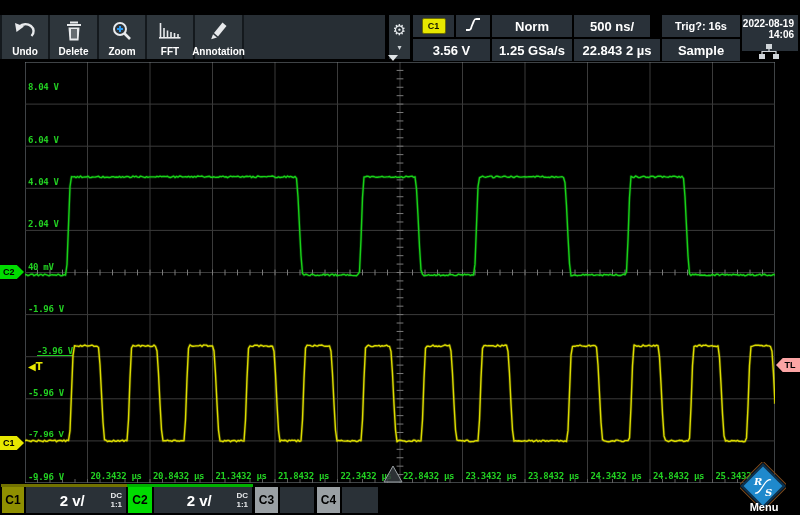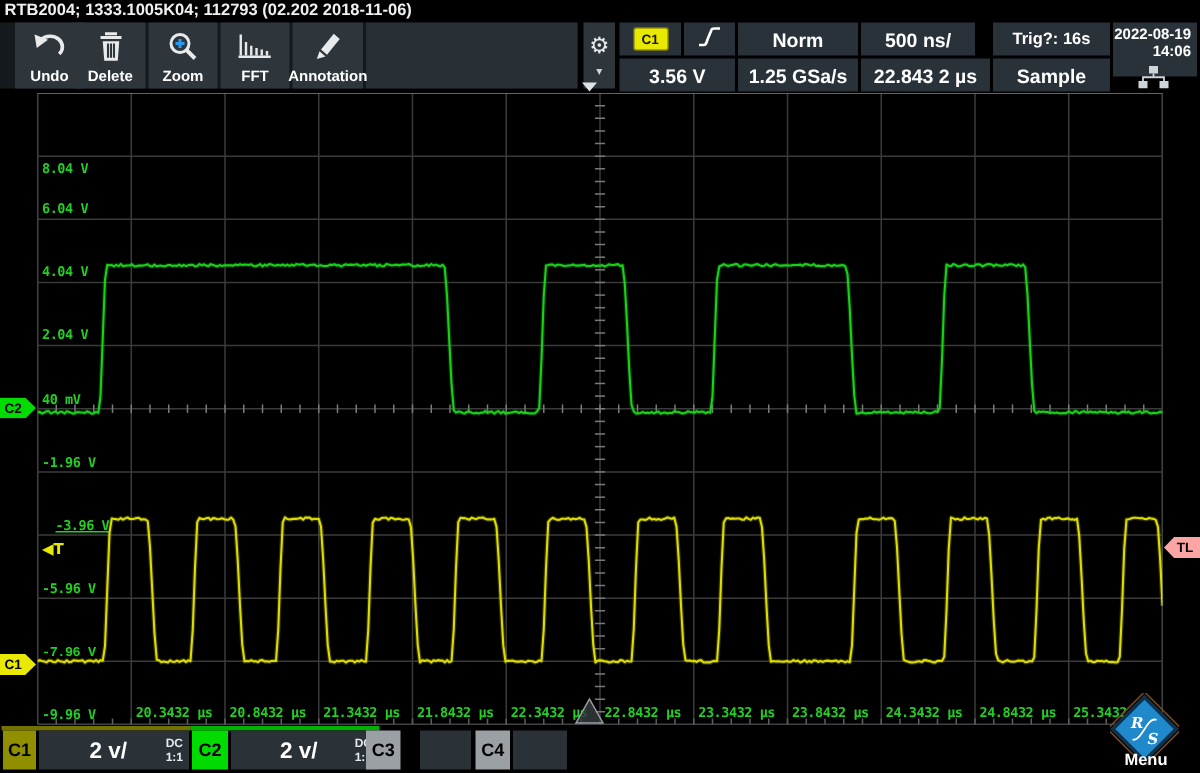--- a/index.html
+++ b/index.html
@@ -73,25 +73,24 @@
 
   #logo{position:absolute;left:740px;top:462px;cursor:pointer;}
   #menu-label{position:absolute;left:741px;top:501px;width:46px;text-align:center;color:#fff;
     font-size:11px;font-weight:700;text-shadow:0 1px 2px #000;}
 </style>
 </head>
 <body>
 
 <div id="app">
 
-  <div id="titlebar">RTB2004; 1333.1005K04; 112793 (02.202 2018-11-06)</div>
 
   <div id="toolbar">
     <div id="tb-filler"></div>
-  <div class="tile" style="left: 2px; width: 46px; margin-left: 8px;">
+  <div class="tile" style="left: 2px; width: 46px;">
         <span class="ticon">
           <svg width="24" height="20" viewBox="0 0 24 20">
             <path d="M18.5,15 A8,7 0 0 0 6.5,5.5" fill="none" stroke="#e8eaec" stroke-width="2.4"></path>
             <polygon points="2,2 3.5,11 11,5.5" fill="#e8eaec"></polygon>
           </svg>
         </span>
         <span class="tlabel">Undo</span>
       </div>
       <div class="tile" style="left: 50px; width: 47px;">
         <span class="ticon">
@@ -177,21 +176,21 @@
             <rect x="8" y="0" width="6" height="5"></rect>
             <rect x="1" y="10" width="6" height="5"></rect>
             <rect x="15" y="10" width="6" height="5"></rect>
           </g>
           <path d="M11,5 V7.5 M4,10 V7.5 H18 V10" stroke="#cfd4d8" stroke-width="1.2" fill="none"></path>
         </svg>
     </span>
   </div>
 
   <div id="vlabels">
-      <div class="vlabel" style="left: 28px; top: 108px;">8.04 V</div>
+      <div class="vlabel" style="left: 28px; top: 82px;">8.04 V</div>
       <div class="vlabel" style="left: 28px; top: 135.2px;">6.04 V</div>
       <div class="vlabel" style="left: 28px; top: 177.3px;">4.04 V</div>
       <div class="vlabel" style="left: 28px; top: 219.4px;">2.04 V</div>
       <div class="vlabel" style="left: 28px; top: 261.5px;">40 mV</div>
       <div class="vlabel" style="left: 28px; top: 303.6px;">-1.96 V</div>
       <div class="vlabel" style="left: 37px; top: 345.7px; text-decoration: underline;">-3.96 V</div>
       <div class="vlabel" style="left: 28px; top: 387.8px;">-5.96 V</div>
       <div class="vlabel" style="left: 28px; top: 429.9px; font-family: Liberation Mono, monospace;">-7.96 V</div>
       <div class="vlabel" style="left: 28px; top: 472px;">-9.96 V</div>
     </div>
@@ -430,21 +429,21 @@
       </div>
       <div class="chline" style="left: 127px; width: 126px; background: rgb(0, 220, 0); opacity: 0.8;"></div>
       <div class="chbadge" style="left: 128px; width: 24px; background: rgb(0, 220, 0);">C2</div>
       <div class="chpanel" style="left: 154px; width: 98px;">
         <span class="chscale">2 v/</span>
         <span class="chdc">
           <div>DC</div>
           <div>1:1</div>
         </span>
       </div>
-      <div class="chbadge" style="left: 244px; width: 23px; background: rgb(154, 160, 164);">C3</div>
+      <div class="chbadge" style="left: 255px; width: 23px; background: rgb(154, 160, 164);">C3</div>
       <div class="chpanel" style="left: 280px; width: 34px;"></div>
       <div class="chbadge" style="left: 317px; width: 23px; background: rgb(154, 160, 164);">C4</div>
       <div class="chpanel" style="left: 342px; width: 36px;"></div>
     </div>
 
   <div id="logo">
     <svg width="46" height="48" viewBox="0 0 46 48">
       <g transform="translate(23,24)">
         <rect x="-17.5" y="-17.5" width="35" height="35" transform="rotate(45)" fill="none" stroke="#7c4a1e" stroke-width="1"></rect>
         <rect x="-15" y="-15" width="30" height="30" transform="rotate(45)" fill="#1f89cc" stroke="#0e314c" stroke-width="2.5"></rect>

